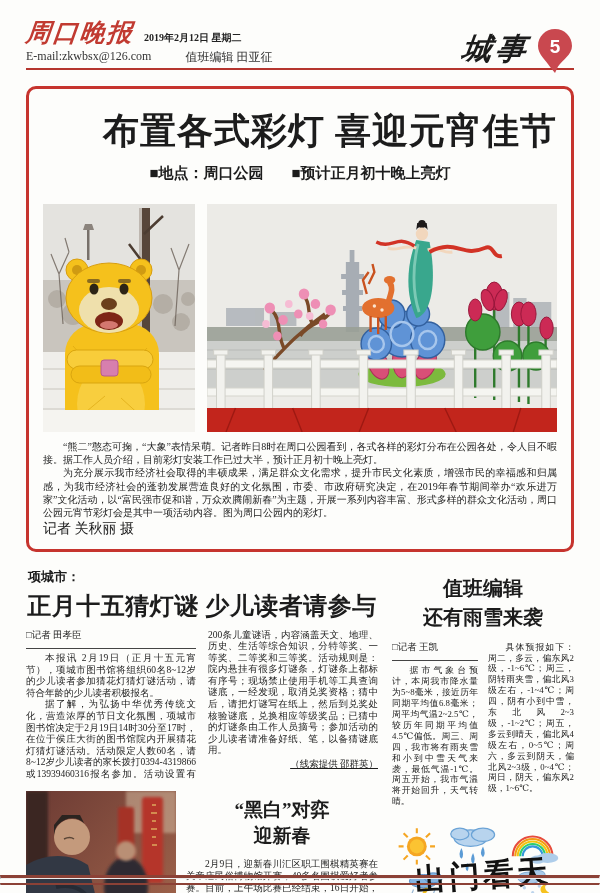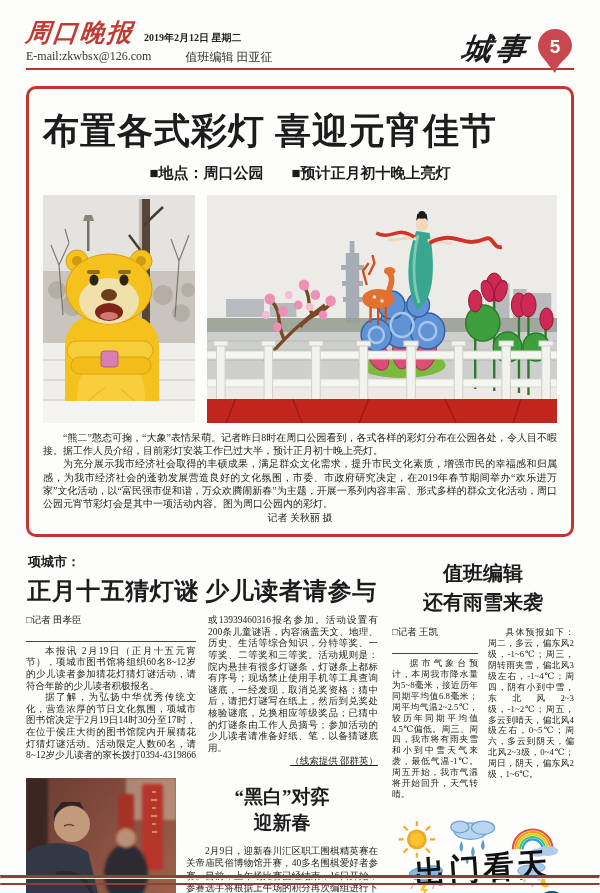--- a/index.html
+++ b/index.html
@@ -14,39 +14,39 @@
               transform:skewX(-6deg);line-height:1;}
   .mast-date{font-size:10px;font-weight:bold;color:#222;}
   .mast-meta{display:flex;gap:34px;font-size:12px;color:#333;margin-top:4px;}
   .mast-right{display:flex;align-items:center;gap:6px;position:relative;top:6px;}
   .section-name{font-size:30px;font-weight:900;font-style:italic;letter-spacing:4px;line-height:1;
                 transform:skewX(-8deg);}
   .page-pin{width:38px;height:46px;position:relative;top:2px;}
   .mast-rule{border:none;border-top:2px solid #b5352e;margin:2px 0 0 0;}
   
   .lead-box{border:3px solid #c6342e;border-radius:10px;margin-top:16px;padding:12px 14px 10px 14px;}
-  .lead-headline{margin:6px 0 8px 0;text-align:left;font-size:36px;font-weight:900;letter-spacing:1px;
+  .lead-headline{margin:6px 0 8px 0;text-align:right;font-size:36px;font-weight:900;letter-spacing:1px;
                  font-family:"Liberation Serif","DejaVu Serif",serif;}
-  .lead-sub{text-align:center;font-size:15px;font-weight:bold;margin-bottom:12px;}
+  .lead-sub{text-align:center;font-size:15px;font-weight:bold;margin-bottom:21px;}
   .lead-sub span{margin:0 12px;}
   .photo-row{display:flex;gap:12px;}
   .photo-row figure{margin:0;line-height:0;}
   .photo-bear{width:152px;}
   .photo-lantern{flex:1;}
   .photo-row svg{width:100%;height:228px;display:block;}
   .lead-caption{margin-top:8px;font-size:10px;line-height:1.32;text-align:justify;}
   .lead-caption p{margin:0;text-indent:2em;}
-  .caption-credit{display:block;text-align:center;font-size:10px;margin-top:1px;}
+  .caption-credit{display:block;text-align:left;font-size:14px;margin-top:1px;}
   
   .bottom-grid{display:flex;gap:14px;margin-top:14px;}
   .left-col{width:352px;}
   .right-col{flex:1;}
   .kicker{font-size:13px;font-weight:bold;margin:2px 0 4px 2px;}
   .riddle-headline{margin:2px 0 8px 0;text-align:center;font-size:24px;font-weight:900;letter-spacing:.5px;}
-  .byline{font-size:9.5px;border-bottom:1px solid #444;padding-bottom:14px;margin-bottom:4px;}
+  .byline{font-size:9.5px;border-bottom:1px solid #444;padding-bottom:7px;margin-bottom:4px;}
   .riddle-body{column-count:2;column-gap:12px;font-size:9.5px;line-height:1.22;text-align:justify;}
   .riddle-body p{margin:0;text-indent:2em;}
   .credit-right{text-align:right;font-size:9.5px;margin-top:2px;text-decoration:underline;}
   
   .go-article{display:flex;gap:10px;margin-top:10px;}
   .photo-go{width:150px;margin:0;line-height:0;}
   .photo-go svg{width:150px;height:172px;display:block;}
   .go-right{flex:1;display:flex;flex-direction:column;}
   .go-title{margin:6px 0 8px 0;text-align:center;font-size:19px;font-weight:900;line-height:1.4;}
   .go-title span{display:block;}

